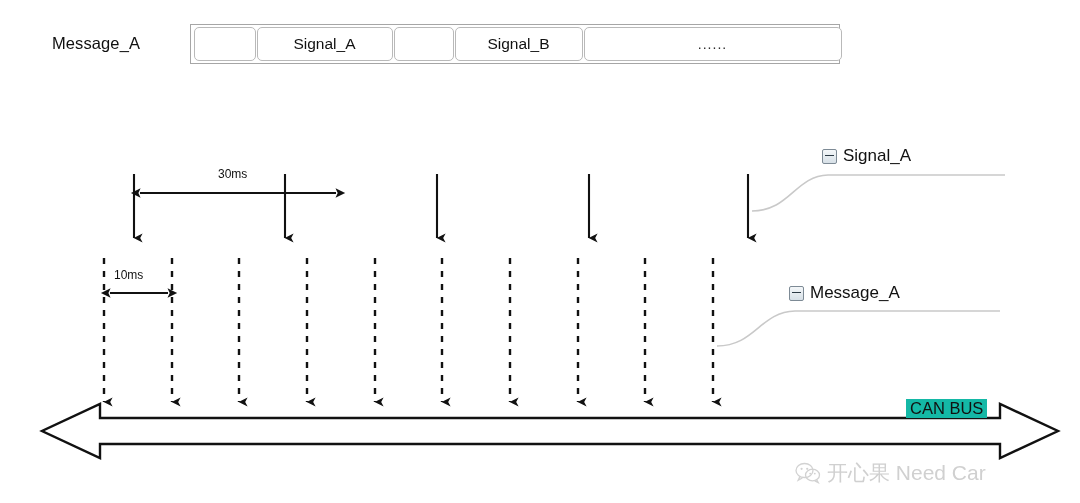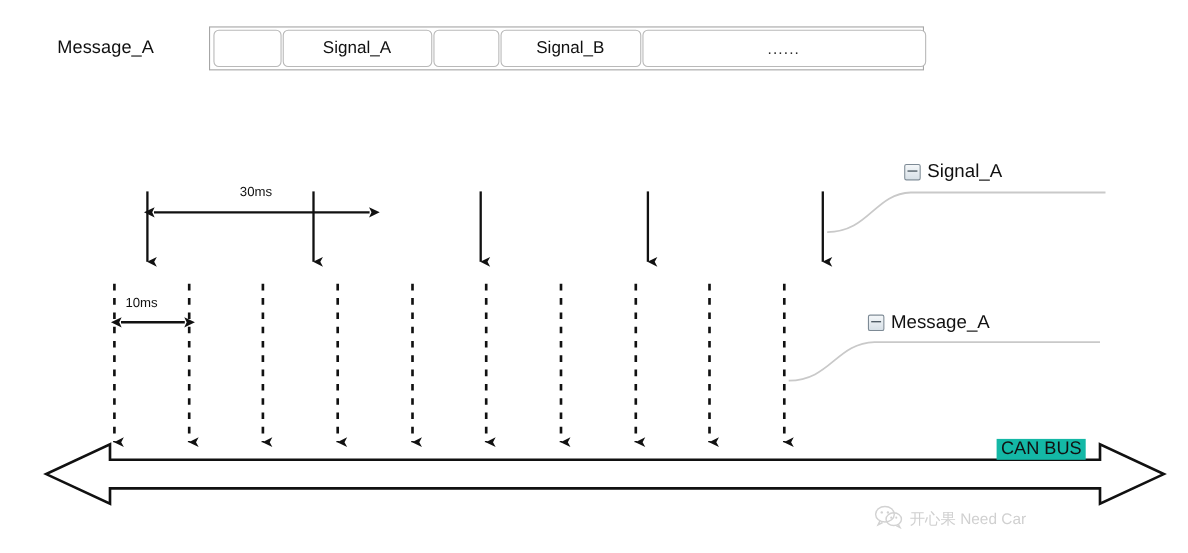--- a/index.html
+++ b/index.html
@@ -128,24 +128,24 @@
     padding: 0 4px;
     white-space: nowrap;
     margin-left: 47px;
   }
   
   #watermark {
     position: absolute;
     left: 795px;
     top: 459px;
     display: flex;
-    align-items: flex-end;
+    align-items: center;
     gap: 6px;
     color: #d2d2d2;
-    font-size: 14px;
+    font-size: 21px;
     white-space: nowrap;
     pointer-events: none;
   }
   #watermark .wm-text { color: #d0d0d0; }
 </style>
 </head>
 <body>
 
 <div id="diagram-root">
 

